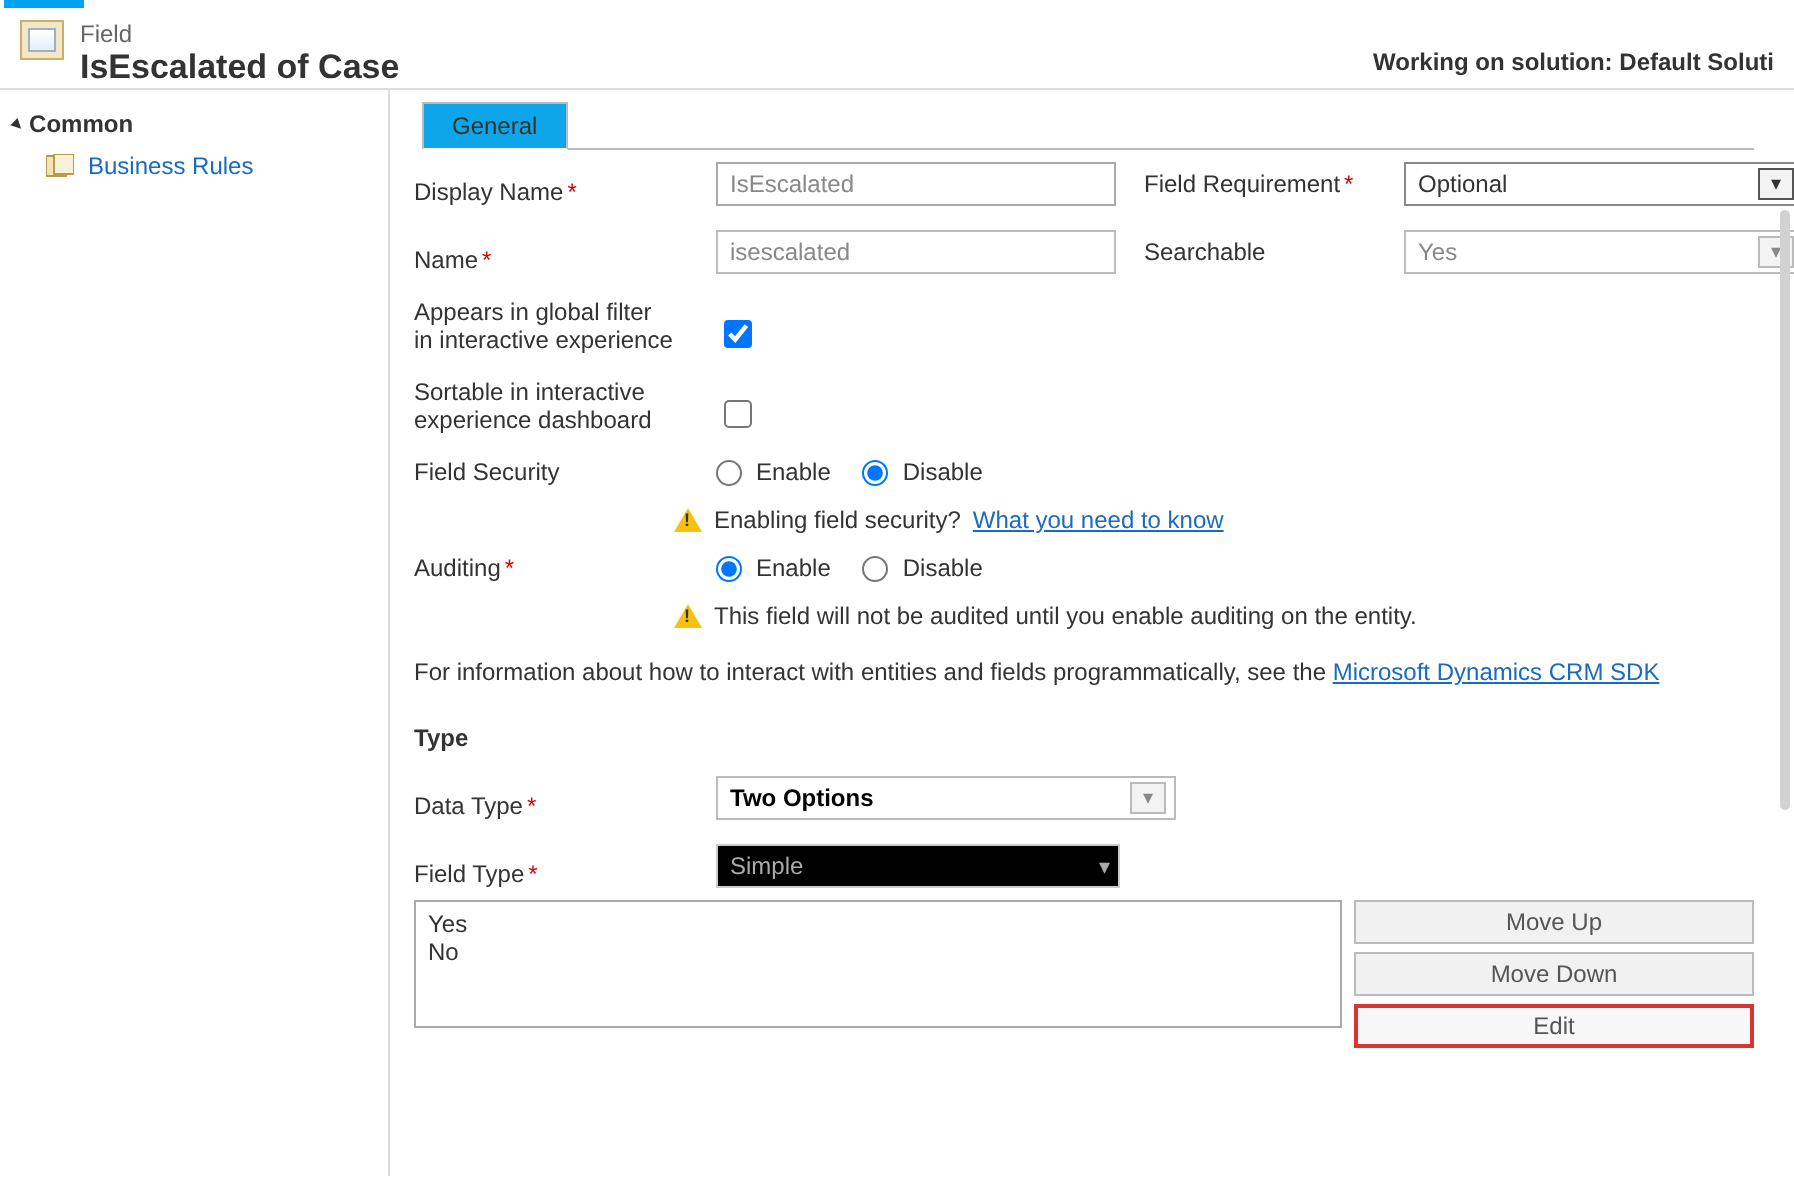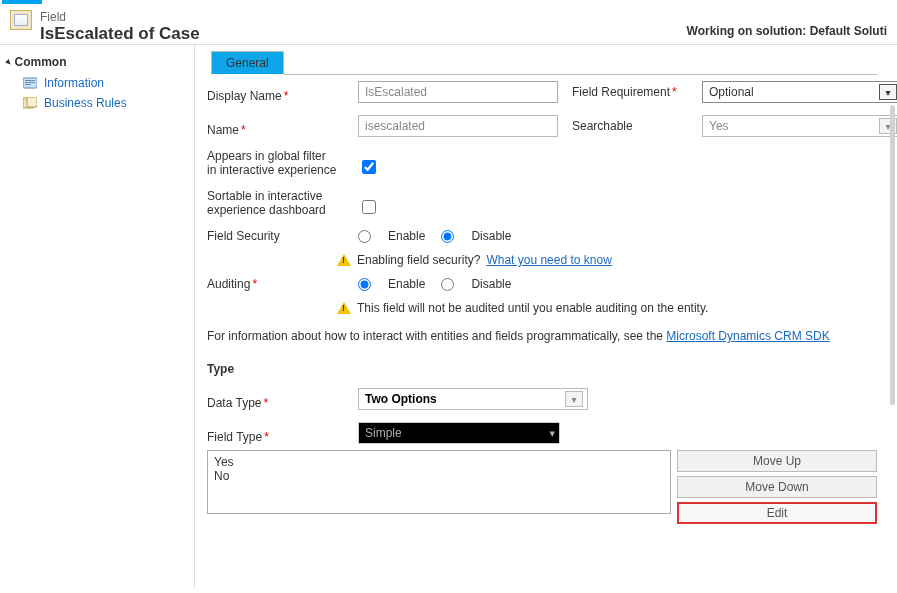--- a/index.html
+++ b/index.html
@@ -145,21 +145,21 @@
     border: 1px solid #555;
     width: 18px; height: 16px;
     display: flex; align-items: center; justify-content: center;
     font-size: 10px;
     background: #f3f3f3;
   }
   .chev.free { border: none; background: none; width: auto; height: auto; font-size: 11px; }
   input[type=checkbox] { width: 14px; height: 14px; }
   input[type=radio] { margin: 0 3px 0 0; }
   .radio-group { display: flex; gap: 16px; align-items: center; }
-  .radio-item { display: flex; align-items: center; gap: 14px; }
+  .radio-item { display: flex; align-items: center; gap: 4px; }
   .warn-row { display: flex; align-items: center; gap: 6px; padding: 4px 0 4px 130px; font-size: 12px; }
   .warn-icon {
     width: 0; height: 0;
     border-left: 7px solid transparent;
     border-right: 7px solid transparent;
     border-bottom: 12px solid #f4c20d;
     position: relative;
   }
   .warn-icon::after {
     content: "!";
@@ -238,31 +238,20 @@
     <span>Default Soluti</span>
   </div>
 </div>
 
 <div class="body">
   <div class="sidebar">
     <div class="sidebar-section">Common</div>
     <div class="sidebar-item">
       <span class="sidebar-icon">
         <svg width="14" height="12" viewBox="0 0 14 12">
-            <rect x="0" y="1" width="14" height="10" rx="1" fill="#cfe3f5" stroke="#5a8cc0"></rect>
-            <rect x="2" y="3" width="10" height="1" fill="#5a8cc0"></rect>
-            <rect x="2" y="5" width="10" height="1" fill="#5a8cc0"></rect>
-            <rect x="2" y="7" width="6" height="1" fill="#5a8cc0"></rect>
-          </svg>
-      </span>
-      <span>Information</span>
-    </div>
-    <div class="sidebar-item">
-      <span class="sidebar-icon">
-        <svg width="14" height="12" viewBox="0 0 14 12">
             <rect x="0" y="1" width="10" height="10" fill="#f4e3b3" stroke="#b89b4f"></rect>
             <rect x="4" y="0" width="10" height="10" fill="#f9f0d8" stroke="#b89b4f"></rect>
           </svg>
       </span>
       <span>Business Rules</span>
     </div>
   </div>
 
   <div class="content">
     <div class="scroll-right"></div>

